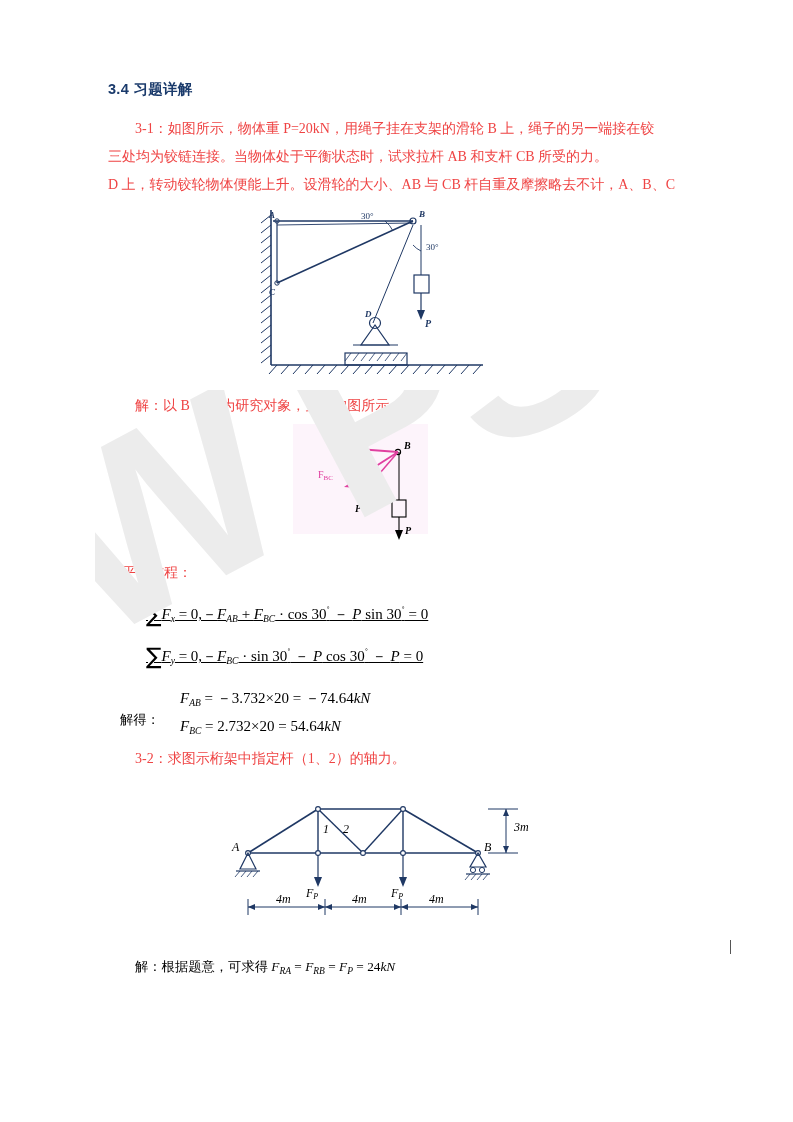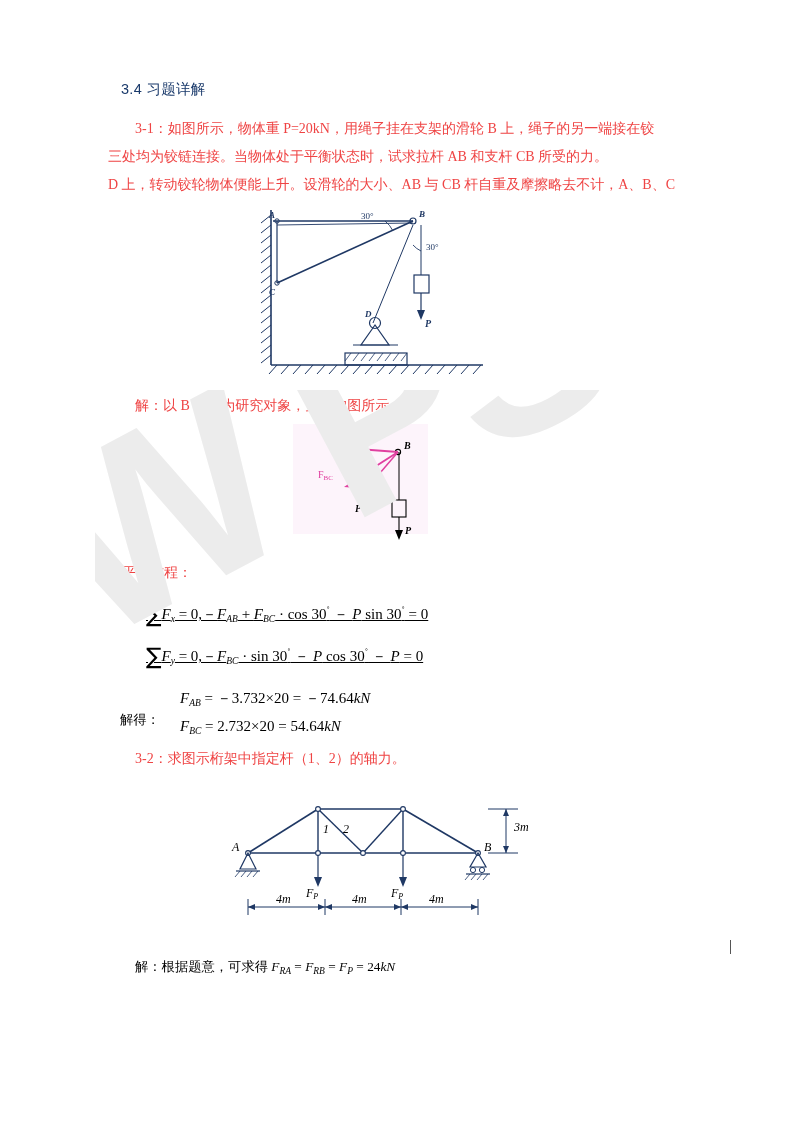--- a/index.html
+++ b/index.html
@@ -32,23 +32,23 @@
     width: 600px;
     height: 330px;
     pointer-events: none;
     z-index: 5;
   }
   .watermark svg { display: block; }
 
   h1.section-title {
     font-family: "Liberation Sans", sans-serif;
     font-size: 14.5px;
-    font-weight: normal;
+    font-weight: bold;
     color: #1a3a6b;
-    margin: 0 0 18px 13px;
+    margin: 0 0 18px 0;
     letter-spacing: 0.3px;
   }
   p.para {
     font-size: 14px;
     line-height: 1.72;
     margin: 0 0 4px 0;
     color: #ef4444;
     text-align: justify;
   }
   .indent2 { text-indent: 27px; }

